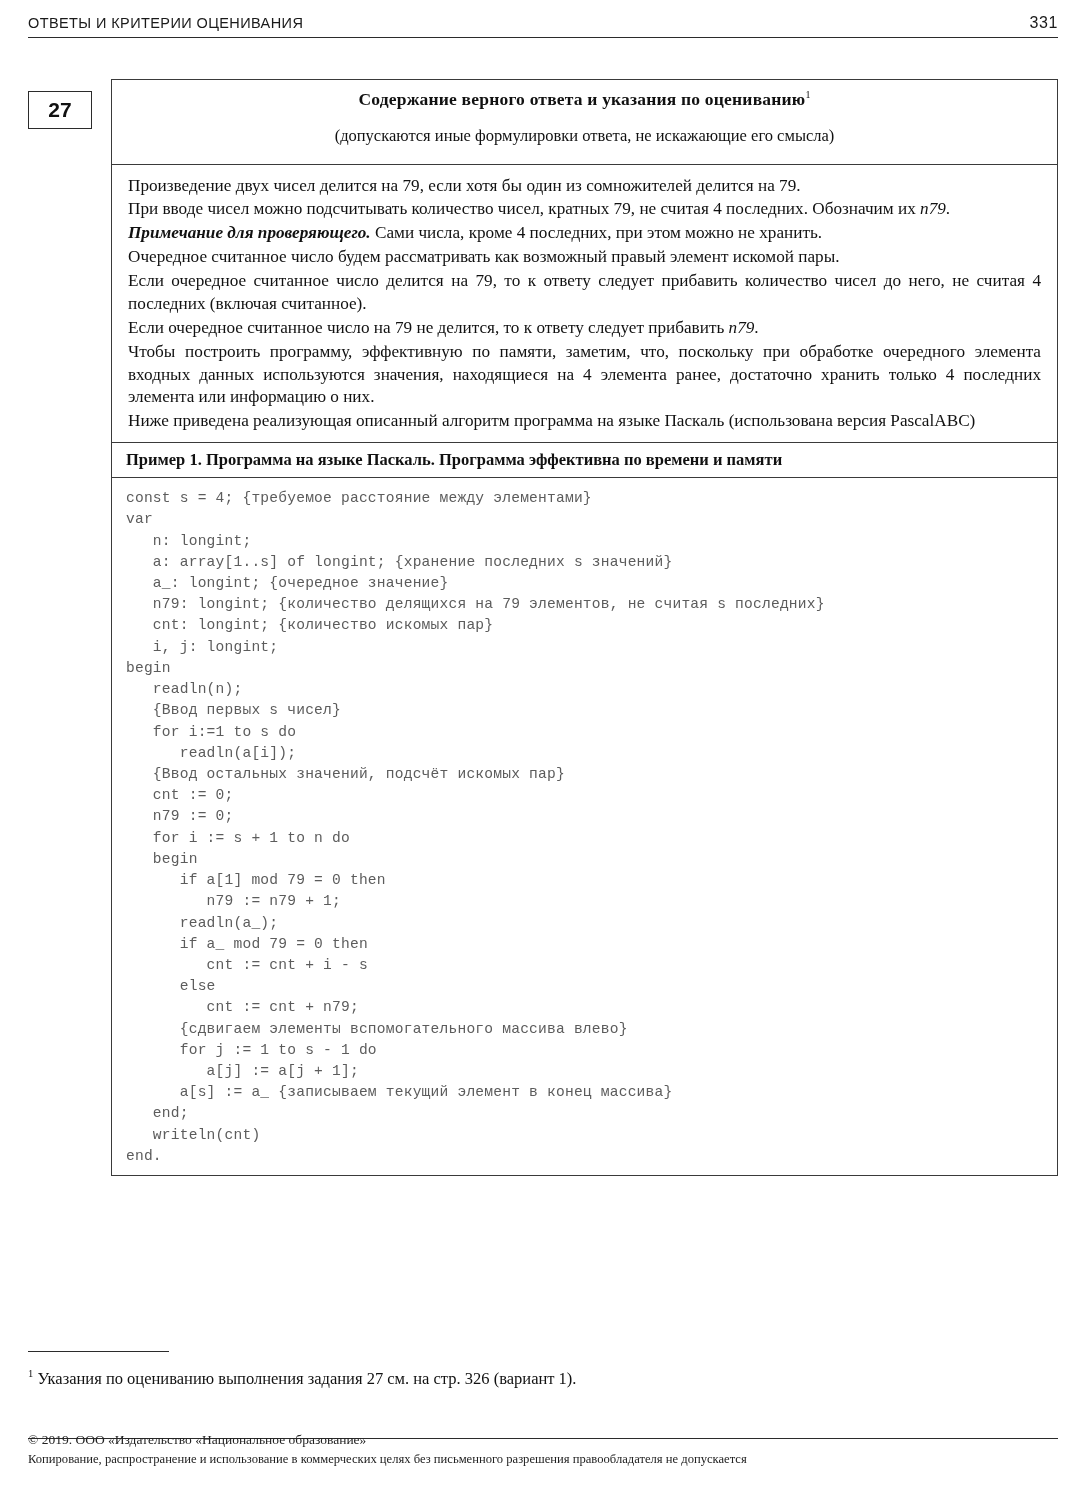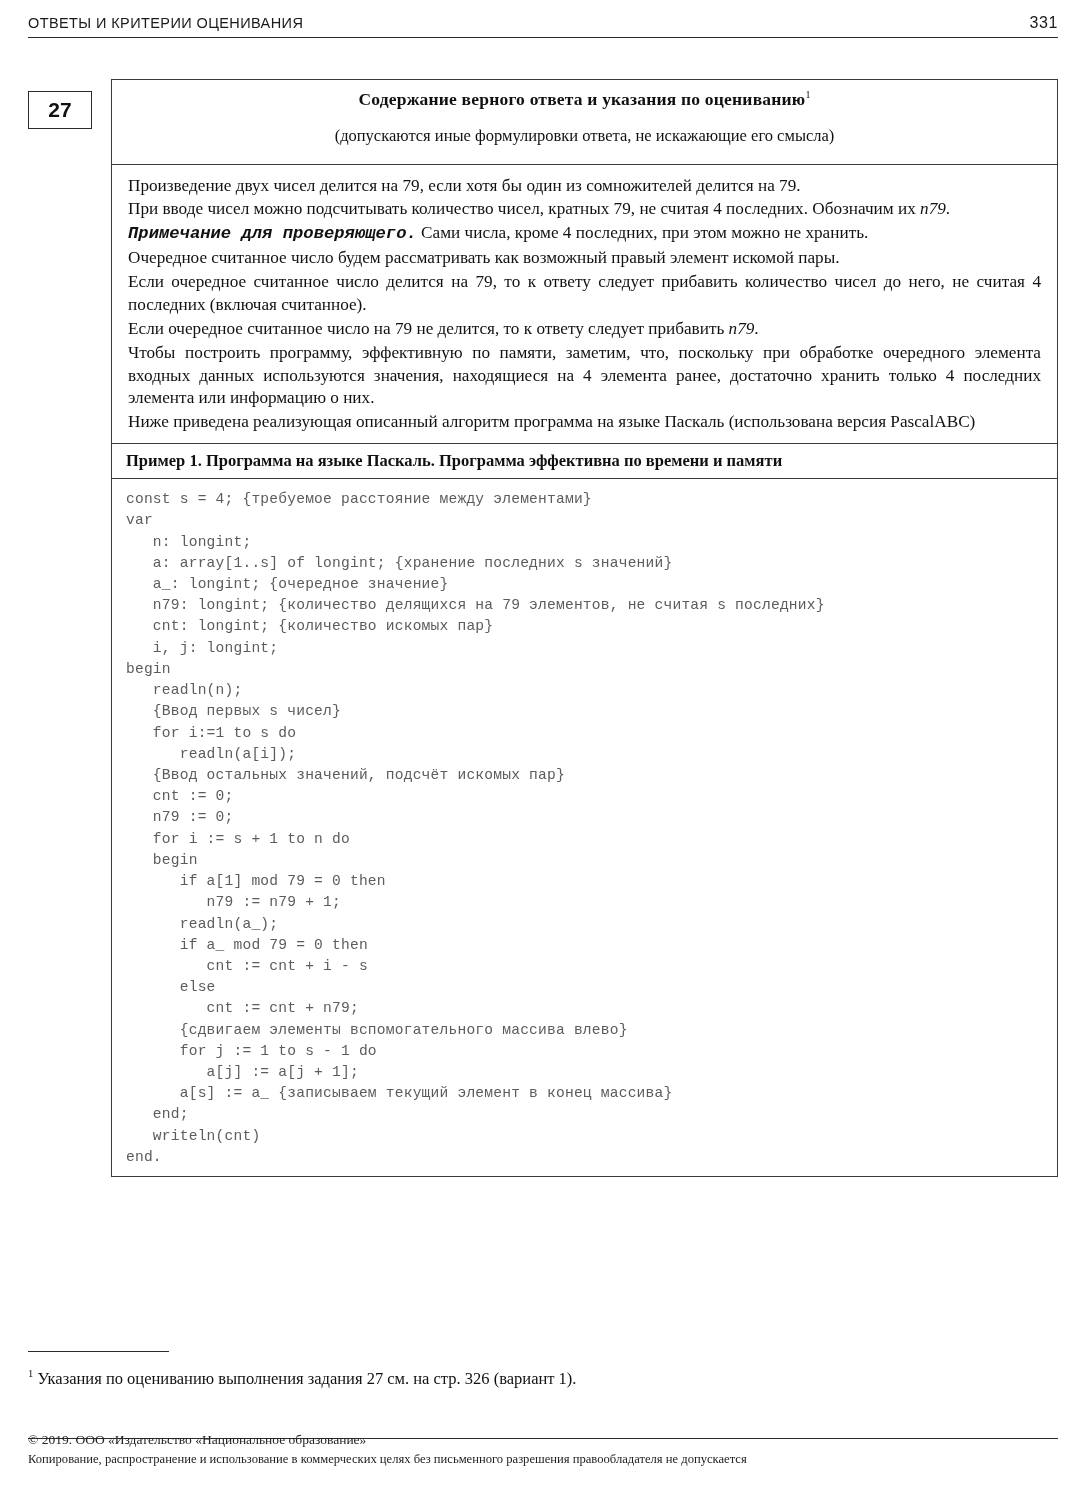--- a/index.html
+++ b/index.html
@@ -113,21 +113,20 @@
     margin: 0 0 1px 0;
     text-align: justify;
     text-justify: inter-word;
   }
   .body-text p.lastline {
     text-align: left;
   }
   .ital-bold {
     font-style: italic;
     font-weight: bold;
-    font-family: Liberation Mono, monospace;
   }
   .ital {
     font-style: italic;
   }
 
   .example-bar {
     border-top: 1.3px solid #3a3a3a;
     border-bottom: 1.3px solid #3a3a3a;
     padding: 7px 14px 7px 14px;
     font-weight: bold;

